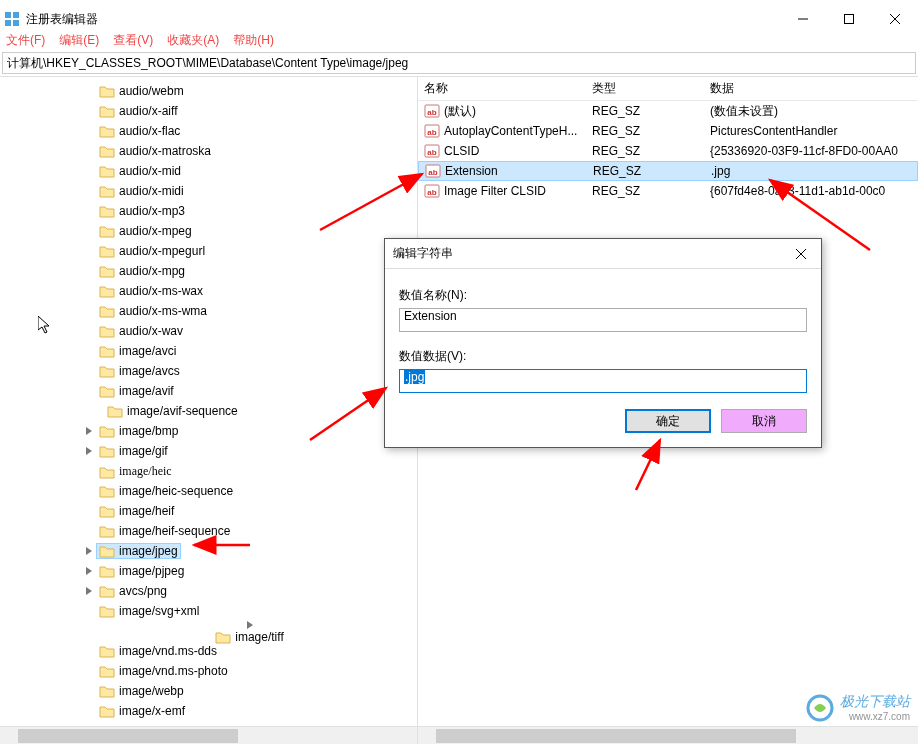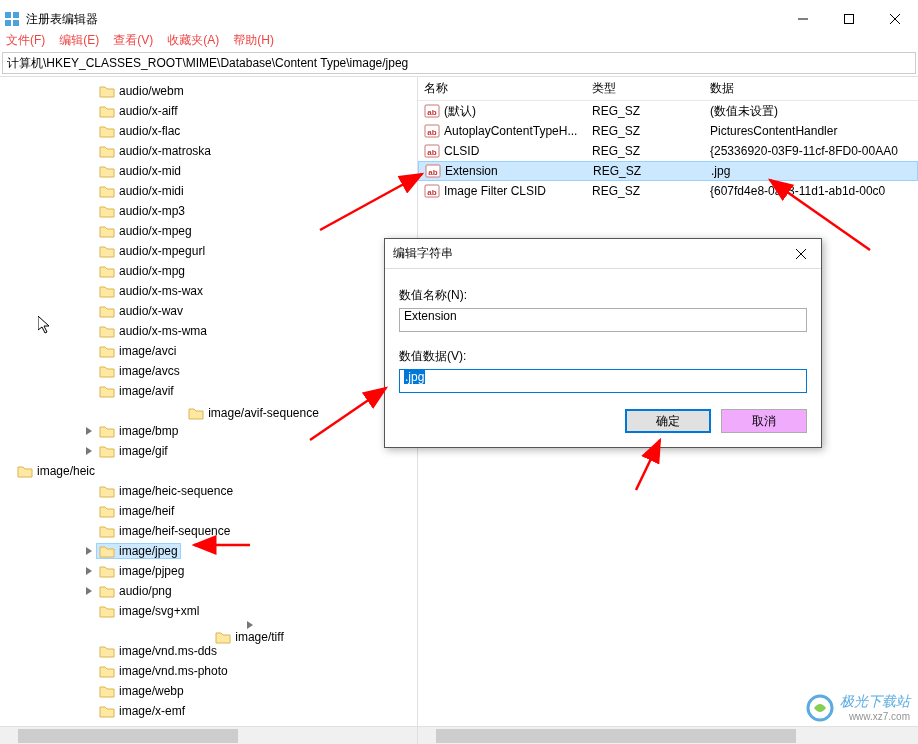--- a/index.html
+++ b/index.html
@@ -226,38 +226,38 @@
               </svg></span>
             <span class="tree-label">audio/x-ms-wax</span>
           </span>
         </div>
         <div class="tree-row" style="padding-left: 82px;">
           <span class="tree-expand"></span>
           <span class="tree-label-wrap">
             <span class="folder-icon"><svg width="16" height="14" viewBox="0 0 16 14">
                 <path d="M1,3 L1,13 L15,13 L15,5 L8,5 L6,3 Z" fill="#ffe9a2" stroke="#d9b455"></path>
               </svg></span>
+            <span class="tree-label">audio/x-ms-wma</span>
+          </span>
+        </div>
+        <div class="tree-row" style="padding-left: 82px;">
+          <span class="tree-expand"></span>
+          <span class="tree-label-wrap">
+            <span class="folder-icon"><svg width="16" height="14" viewBox="0 0 16 14">
+                <path d="M1,3 L1,13 L15,13 L15,5 L8,5 L6,3 Z" fill="#ffe9a2" stroke="#d9b455"></path>
+              </svg></span>
             <span class="tree-label">audio/x-wav</span>
           </span>
         </div>
         <div class="tree-row" style="padding-left: 82px;">
           <span class="tree-expand"></span>
           <span class="tree-label-wrap">
             <span class="folder-icon"><svg width="16" height="14" viewBox="0 0 16 14">
                 <path d="M1,3 L1,13 L15,13 L15,5 L8,5 L6,3 Z" fill="#ffe9a2" stroke="#d9b455"></path>
               </svg></span>
-            <span class="tree-label">audio/x-ms-wma</span>
-          </span>
-        </div>
-        <div class="tree-row" style="padding-left: 82px;">
-          <span class="tree-expand"></span>
-          <span class="tree-label-wrap">
-            <span class="folder-icon"><svg width="16" height="14" viewBox="0 0 16 14">
-                <path d="M1,3 L1,13 L15,13 L15,5 L8,5 L6,3 Z" fill="#ffe9a2" stroke="#d9b455"></path>
-              </svg></span>
             <span class="tree-label">image/avci</span>
           </span>
         </div>
         <div class="tree-row" style="padding-left: 82px;">
           <span class="tree-expand"></span>
           <span class="tree-label-wrap">
             <span class="folder-icon"><svg width="16" height="14" viewBox="0 0 16 14">
                 <path d="M1,3 L1,13 L15,13 L15,5 L8,5 L6,3 Z" fill="#ffe9a2" stroke="#d9b455"></path>
               </svg></span>
             <span class="tree-label">image/avcs</span>
@@ -265,21 +265,21 @@
         </div>
         <div class="tree-row" style="padding-left: 82px;">
           <span class="tree-expand"></span>
           <span class="tree-label-wrap">
             <span class="folder-icon"><svg width="16" height="14" viewBox="0 0 16 14">
                 <path d="M1,3 L1,13 L15,13 L15,5 L8,5 L6,3 Z" fill="#ffe9a2" stroke="#d9b455"></path>
               </svg></span>
             <span class="tree-label">image/avif</span>
           </span>
         </div>
-        <div class="tree-row" style="padding-left: 90px; flex-direction: column;">
+        <div class="tree-row" style="padding-left: 90px;">
           <span class="tree-expand"></span>
           <span class="tree-label-wrap">
             <span class="folder-icon"><svg width="16" height="14" viewBox="0 0 16 14">
                 <path d="M1,3 L1,13 L15,13 L15,5 L8,5 L6,3 Z" fill="#ffe9a2" stroke="#d9b455"></path>
               </svg></span>
             <span class="tree-label">image/avif-sequence</span>
           </span>
         </div>
         <div class="tree-row" style="padding-left: 82px;">
           <span class="tree-expand">
@@ -300,21 +300,21 @@
               <path d="M1,0 L7,4 L1,8 Z" fill="#777"></path>
             </svg>
           </span>
           <span class="tree-label-wrap">
             <span class="folder-icon"><svg width="16" height="14" viewBox="0 0 16 14">
                 <path d="M1,3 L1,13 L15,13 L15,5 L8,5 L6,3 Z" fill="#ffe9a2" stroke="#d9b455"></path>
               </svg></span>
             <span class="tree-label">image/gif</span>
           </span>
         </div>
-        <div class="tree-row" style="">
+        <div class="tree-row" style="padding-left: 82px; font-family: Liberation Serif, serif;">
           <span class="tree-expand"></span>
           <span class="tree-label-wrap">
             <span class="folder-icon"><svg width="16" height="14" viewBox="0 0 16 14">
                 <path d="M1,3 L1,13 L15,13 L15,5 L8,5 L6,3 Z" fill="#ffe9a2" stroke="#d9b455"></path>
               </svg></span>
             <span class="tree-label">image/heic</span>
           </span>
         </div>
         <div class="tree-row" style="padding-left: 82px;">
           <span class="tree-expand"></span>
@@ -372,21 +372,21 @@
         <div class="tree-row" style="padding-left: 82px;">
           <span class="tree-expand">
             <svg width="8" height="8">
               <path d="M1,0 L7,4 L1,8 Z" fill="#777"></path>
             </svg>
           </span>
           <span class="tree-label-wrap">
             <span class="folder-icon"><svg width="16" height="14" viewBox="0 0 16 14">
                 <path d="M1,3 L1,13 L15,13 L15,5 L8,5 L6,3 Z" fill="#ffe9a2" stroke="#d9b455"></path>
               </svg></span>
-            <span class="tree-label">audio/png</span>
+            <span class="tree-label">avcs/png</span>
           </span>
         </div>
         <div class="tree-row" style="padding-left: 82px;">
           <span class="tree-expand"></span>
           <span class="tree-label-wrap">
             <span class="folder-icon"><svg width="16" height="14" viewBox="0 0 16 14">
                 <path d="M1,3 L1,13 L15,13 L15,5 L8,5 L6,3 Z" fill="#ffe9a2" stroke="#d9b455"></path>
               </svg></span>
             <span class="tree-label">image/svg+xml</span>
           </span>

